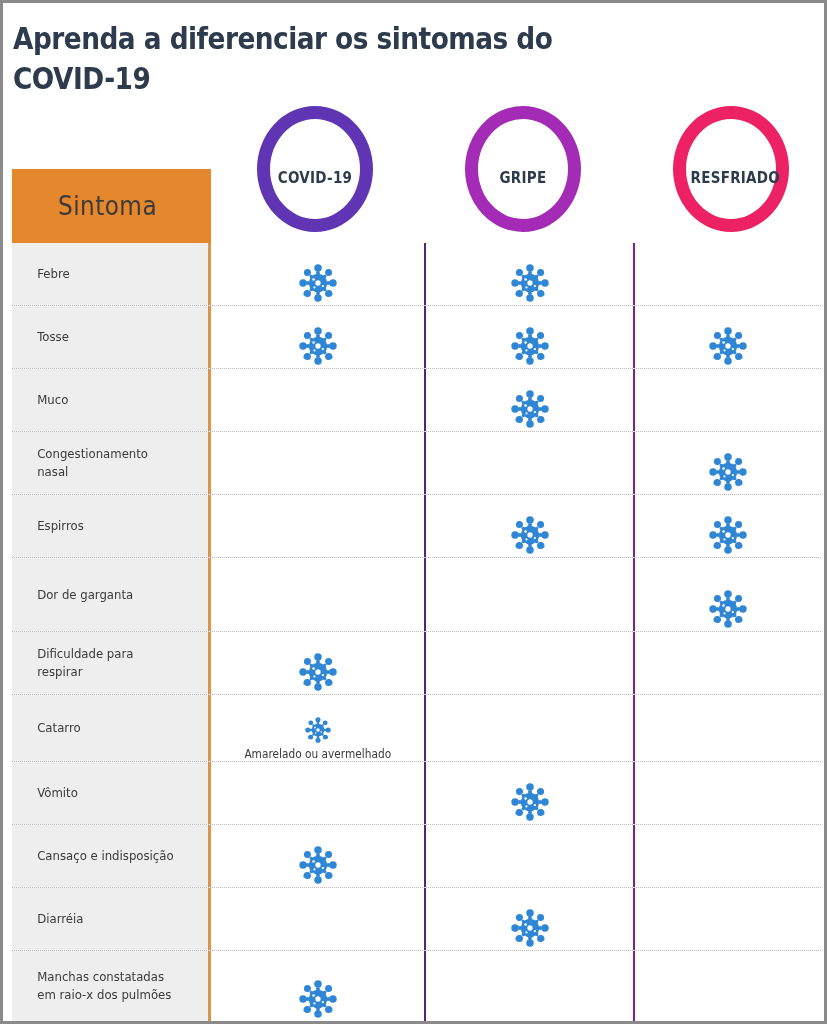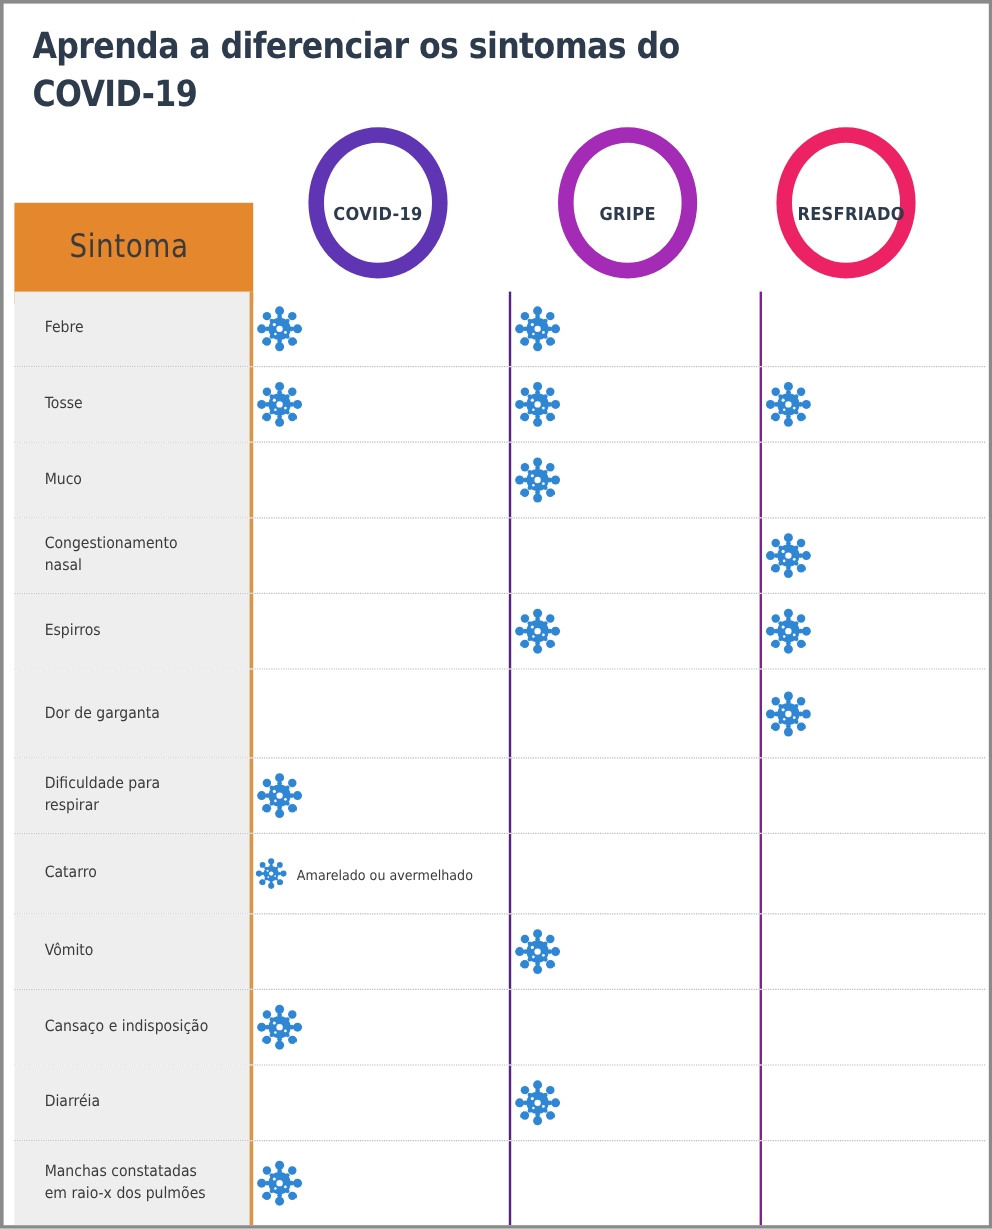--- a/index.html
+++ b/index.html
@@ -16,21 +16,21 @@
     height: 1024px;
     box-sizing: border-box;
     border: 3px solid #8a8a8a;
     background: #ffffff;
     overflow: hidden;
   }
 
   
   .title-block {
     position: absolute;
-    left: 24px;
+    left: 10px;
     top: 16px;
     width: 640px;
   }
   .title-line {
     font-family: "DejaVu Sans", sans-serif;
     font-weight: bold;
     font-size: 30px;
     line-height: 1.33;
     letter-spacing: -0.6px;
     color: #2d3b4d;
@@ -88,21 +88,21 @@
     height: 126px;
     border-radius: 50%;
     box-sizing: border-box;
     border-width: 13px;
     border-style: solid;
     background: #ffffff;
     z-index: 5;
   }
   .circle-covid { left: 254px; top: 103px; border-color: #5f35b3; }
   .circle-gripe { left: 462px; top: 103px; border-color: #a32bb5; }
-  .circle-resf  { left: 644px; top: 103px; border-color: #ed2264; }
+  .circle-resf  { left: 670px; top: 103px; border-color: #ed2264; }
 
   .hdr-circle-label {
     position: absolute;
     left: 0;
     right: 0;
     top: 50px;
     text-align: center;
     font-family: "DejaVu Sans", sans-serif;
     font-weight: bold;
     font-size: 15px;
@@ -148,23 +148,23 @@
     transform: scaleX(0.9);
     transform-origin: left center;
   }
 
   .cell {
     position: absolute;
     top: 0;
     bottom: 0;
     box-sizing: border-box;
     display: flex;
-    flex-direction: row;
+    flex-direction: column;
     align-items: center;
-    justify-content: flex-start;
+    justify-content: flex-end;
   }
   .cell-covid { left: 199px; width: 215px; border-right: 2px solid #54237f; }
   .cell-gripe { left: 414px; width: 209px; border-right: 2px solid #7c2391; }
   .cell-resf  { left: 623px; width: 186px; }
 
   .note {
     font-family: "DejaVu Sans", sans-serif;
     font-size: 11.5px;
     color: #3a3a3a;
     margin-top: 2px;

